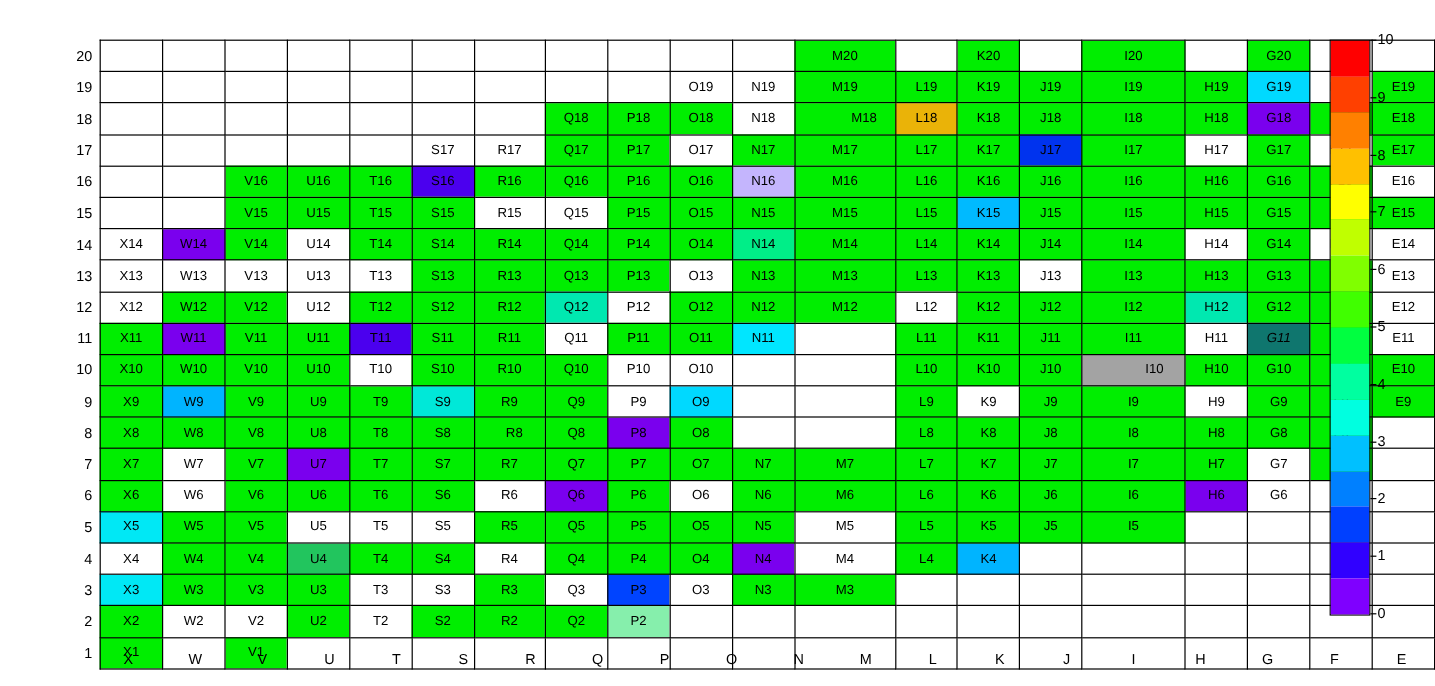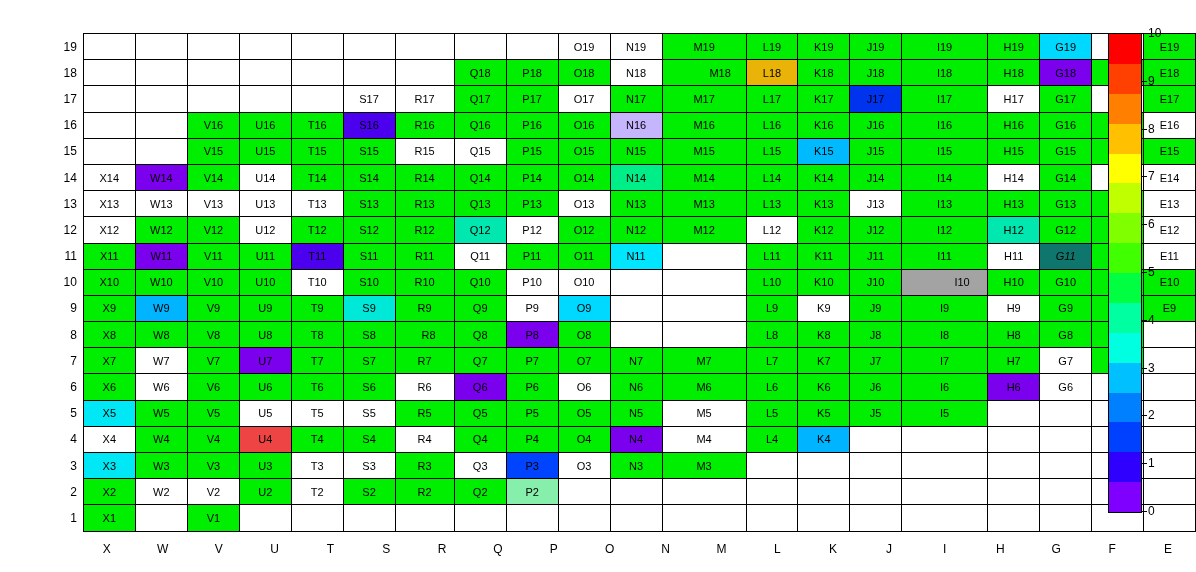--- a/index.html
+++ b/index.html
@@ -33,20 +33,43 @@
 </head>
 <body>
 
 <div id="root">
 
 
   <div id="plot">
     <table class="grid">
       <tbody id="grid-body">
           <tr>
+            <td class="rowlab">20</td>
+            <td class="cell" style="background: rgb(255, 255, 255);"></td>
+            <td class="cell" style="background: rgb(255, 255, 255);"></td>
+            <td class="cell" style="background: rgb(255, 255, 255);"></td>
+            <td class="cell" style="background: rgb(255, 255, 255);"></td>
+            <td class="cell" style="background: rgb(255, 255, 255);"></td>
+            <td class="cell" style="background: rgb(255, 255, 255);"></td>
+            <td class="cell" style="background: rgb(255, 255, 255);"></td>
+            <td class="cell" style="background: rgb(255, 255, 255);"></td>
+            <td class="cell" style="background: rgb(255, 255, 255);"></td>
+            <td class="cell" style="background: rgb(255, 255, 255);"></td>
+            <td class="cell" style="background: rgb(255, 255, 255);"></td>
+            <td class="cell" style="background: rgb(0, 238, 0);">M20</td>
+            <td class="cell" style="background: rgb(255, 255, 255);"></td>
+            <td class="cell" style="background: rgb(0, 238, 0);">K20</td>
+            <td class="cell" style="background: rgb(255, 255, 255);"></td>
+            <td class="cell" style="background: rgb(0, 238, 0);">I20</td>
+            <td class="cell" style="background: rgb(255, 255, 255);"></td>
+            <td class="cell" style="background: rgb(0, 238, 0);">G20</td>
+            <td class="cell" style="background: rgb(255, 255, 255);"></td>
+            <td class="cell" style="background: rgb(255, 255, 255);"></td>
+          </tr>
+          <tr>
             <td class="rowlab">19</td>
             <td class="cell" style="background: rgb(255, 255, 255);"></td>
             <td class="cell" style="background: rgb(255, 255, 255);"></td>
             <td class="cell" style="background: rgb(255, 255, 255);"></td>
             <td class="cell" style="background: rgb(255, 255, 255);"></td>
             <td class="cell" style="background: rgb(255, 255, 255);"></td>
             <td class="cell" style="background: rgb(255, 255, 255);"></td>
             <td class="cell" style="background: rgb(255, 255, 255);"></td>
             <td class="cell" style="background: rgb(255, 255, 255);"></td>
             <td class="cell" style="background: rgb(255, 255, 255);"></td>
@@ -382,21 +405,21 @@
             <td class="cell" style="background: rgb(255, 255, 255);"></td>
             <td class="cell" style="background: rgb(255, 255, 255);"></td>
             <td class="cell" style="background: rgb(255, 255, 255);"></td>
             <td class="cell" style="background: rgb(255, 255, 255);"></td>
           </tr>
           <tr>
             <td class="rowlab">4</td>
             <td class="cell" style="background: rgb(255, 255, 255);">X4</td>
             <td class="cell" style="background: rgb(0, 238, 0);">W4</td>
             <td class="cell" style="background: rgb(0, 238, 0);">V4</td>
-            <td class="cell" style="background: #ef4444;">U4</td>
+            <td class="cell" style="background: #22c55e;">U4</td>
             <td class="cell" style="background: rgb(0, 238, 0);">T4</td>
             <td class="cell" style="background: rgb(0, 238, 0);">S4</td>
             <td class="cell" style="background: rgb(255, 255, 255);">R4</td>
             <td class="cell" style="background: rgb(0, 238, 0);">Q4</td>
             <td class="cell" style="background: rgb(0, 238, 0);">P4</td>
             <td class="cell" style="background: rgb(0, 238, 0);">O4</td>
             <td class="cell" style="background: rgb(122, 0, 238);">N4</td>
             <td class="cell" style="background: rgb(255, 255, 255);">M4</td>
             <td class="cell" style="background: rgb(0, 238, 0);">L4</td>
             <td class="cell" style="background: rgb(0, 180, 255);">K4</td>

